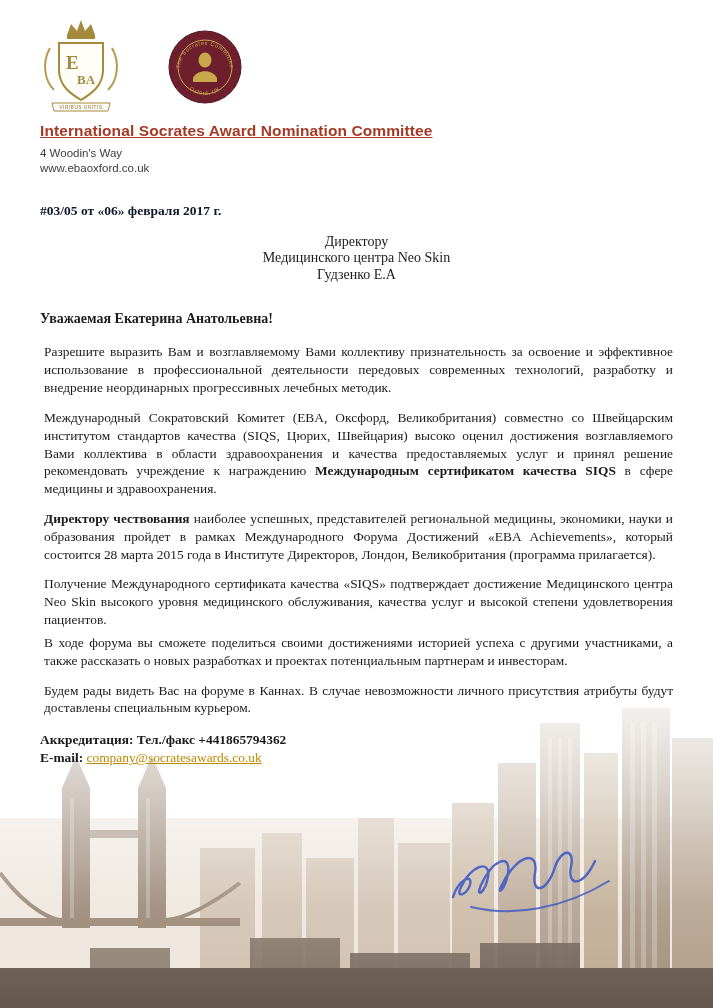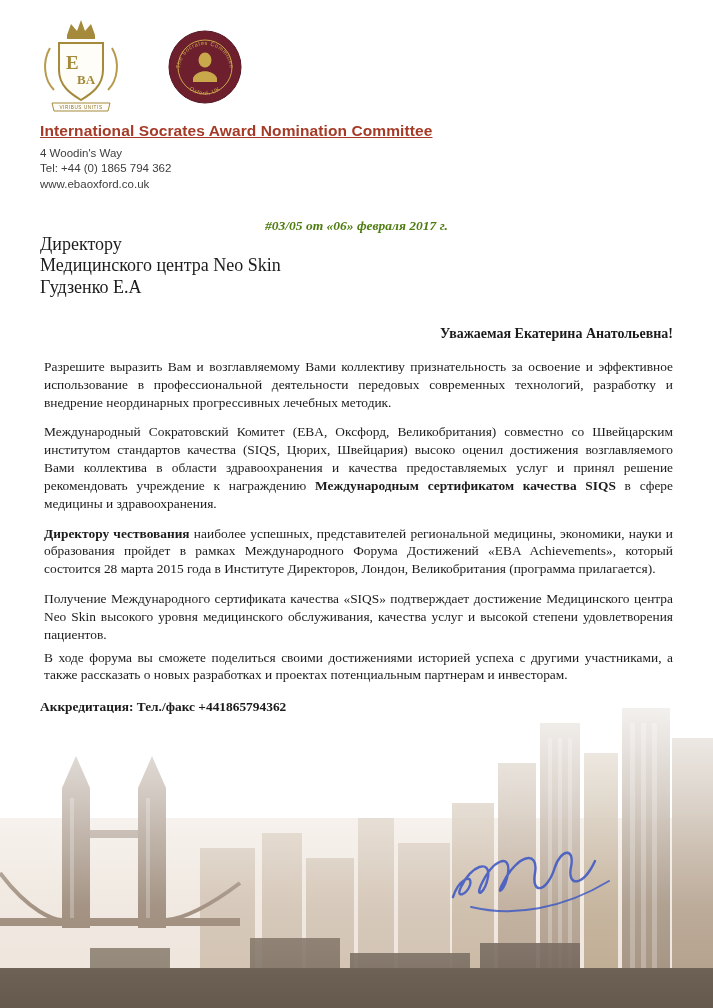--- a/index.html
+++ b/index.html
@@ -15,23 +15,23 @@
   .logos { display: flex; align-items: flex-start; gap: 46px; padding-top: 4px; }
   .eba-logo { width: 82px; height: 96px; }
   .soc-logo { width: 74px; height: 74px; margin-top: 12px; }
 
   .org-title {
     font-family: "Liberation Sans", sans-serif; font-weight: 700; font-size: 15.5px;
     color: #a53a26; text-decoration: underline; margin-top: 8px; letter-spacing: 0.1px;
   }
   .address { font-family: "Liberation Sans", sans-serif; font-size: 11.5px; color: #3d3d3d; line-height: 1.34; margin-top: 6px; }
 
-  .ref-line { font-weight: 700; font-style: italic; font-size: 13.5px; margin-top: 26px; color: #4d7c0f; text-align: center; }
-  .recipient { font-size: 18px; line-height: 1.18; }
-  .salutation { text-align: right; font-weight: 700; font-size: 14px; margin-top: 28px; }
+  .ref-line { font-weight: 700; font-size: 13.5px; margin-top: 26px; color: #0f172a; }
+  .recipient { font-size: 14px; margin-top: 15px; line-height: 1.18; text-align: center; }
+  .salutation { text-align: left; font-weight: 700; font-size: 14px; margin-top: 28px; }
 
   .par { font-size: 13.4px; line-height: 1.33; text-align: justify; margin: 12px 0 0 4px; }
   .par.first { margin-top: 16px; }
   .par.tight { margin-top: 5px; }
   .bld { font-weight: 700; }
 
   .closing { font-size: 13.4px; line-height: 1.35; margin-top: 32px; }
   .accred { font-size: 13.4px; margin-top: 15px; font-weight: 700; }
   .email-line { font-size: 13.4px; margin-top: 2px; }
   .email-link { color: #bf8900; text-decoration: underline; cursor: pointer; }
@@ -134,21 +134,20 @@
         <text font-family="Liberation Sans, sans-serif" font-size="5.6" fill="#c9a84c" letter-spacing="0.6">
           <textPath href="#socArcBottom" startOffset="50%" text-anchor="middle">Oxford, UK</textPath>
         </text>
       </svg>
     </div>
 
     <div class="org-title">International Socrates Award Nomination Committee</div>
 
     <div class="address">
       <div>4 Woodin's Way</div>
-      <div>Tel: +44 (0) 1865 794 362</div>
       <div>www.ebaoxford.co.uk</div>
     </div>
 
     <div class="ref-line">#03/05 от «06»  февраля  2017 г.</div>
 
     <div class="recipient">
       <div>Директору</div>
       <div>Медицинского центра Neo Skin</div>
       <div>Гудзенко Е.А</div>
     </div>
@@ -159,19 +158,23 @@
 
     <p class="par"><span>Международный Сократовский Комитет (EBA, Оксфорд, Великобритания)  совместно со Швейцарским институтом стандартов качества (SIQS, Цюрих, Швейцария) высоко оценил достижения  возглавляемого Вами коллектива  в области здравоохранения и качества предоставляемых услуг и принял решение рекомендовать учреждение к награждению </span><span class="bld">Международным сертификатом качества SIQS</span><span> в сфере медицины и здравоохранения.</span></p>
 
 
     <p class="par"><span class="bld">Директору чествования</span><span> наиболее успешных, представителей региональной медицины, экономики, науки и образования пройдет в рамках Международного Форума Достижений «EBA Achievements», который состоится 28 марта 2015 года в Институте Директоров, Лондон, Великобритания (программа прилагается).</span></p>
 
     <p class="par">Получение Международного сертификата качества «SIQS» подтверждает достижение Медицинского центра Neo Skin высокого уровня медицинского обслуживания, качества услуг и высокой степени удовлетворения пациентов.</p>
 
     <p class="par tight">В ходе форума вы сможете поделиться своими достижениями  историей успеха с другими участниками, а также рассказать о новых разработках и проектах потенциальным партнерам и инвесторам.</p>
 
+    <p class="par">Будем рады видеть Вас   на форуме в Каннах. В случае невозможности личного присутствия атрибуты будут доставлены специальным курьером.</p>
 
 
     <div class="accred">Аккредитация: Тел./факс +441865794362</div>
 
+    <div class="email-line">
+      <span class="bld">E-mail: </span><a class="email-link" href="#">company@socratesawards.co.uk</a>
+    </div>
 
   </div>
 </div>
 
 </body></html>

